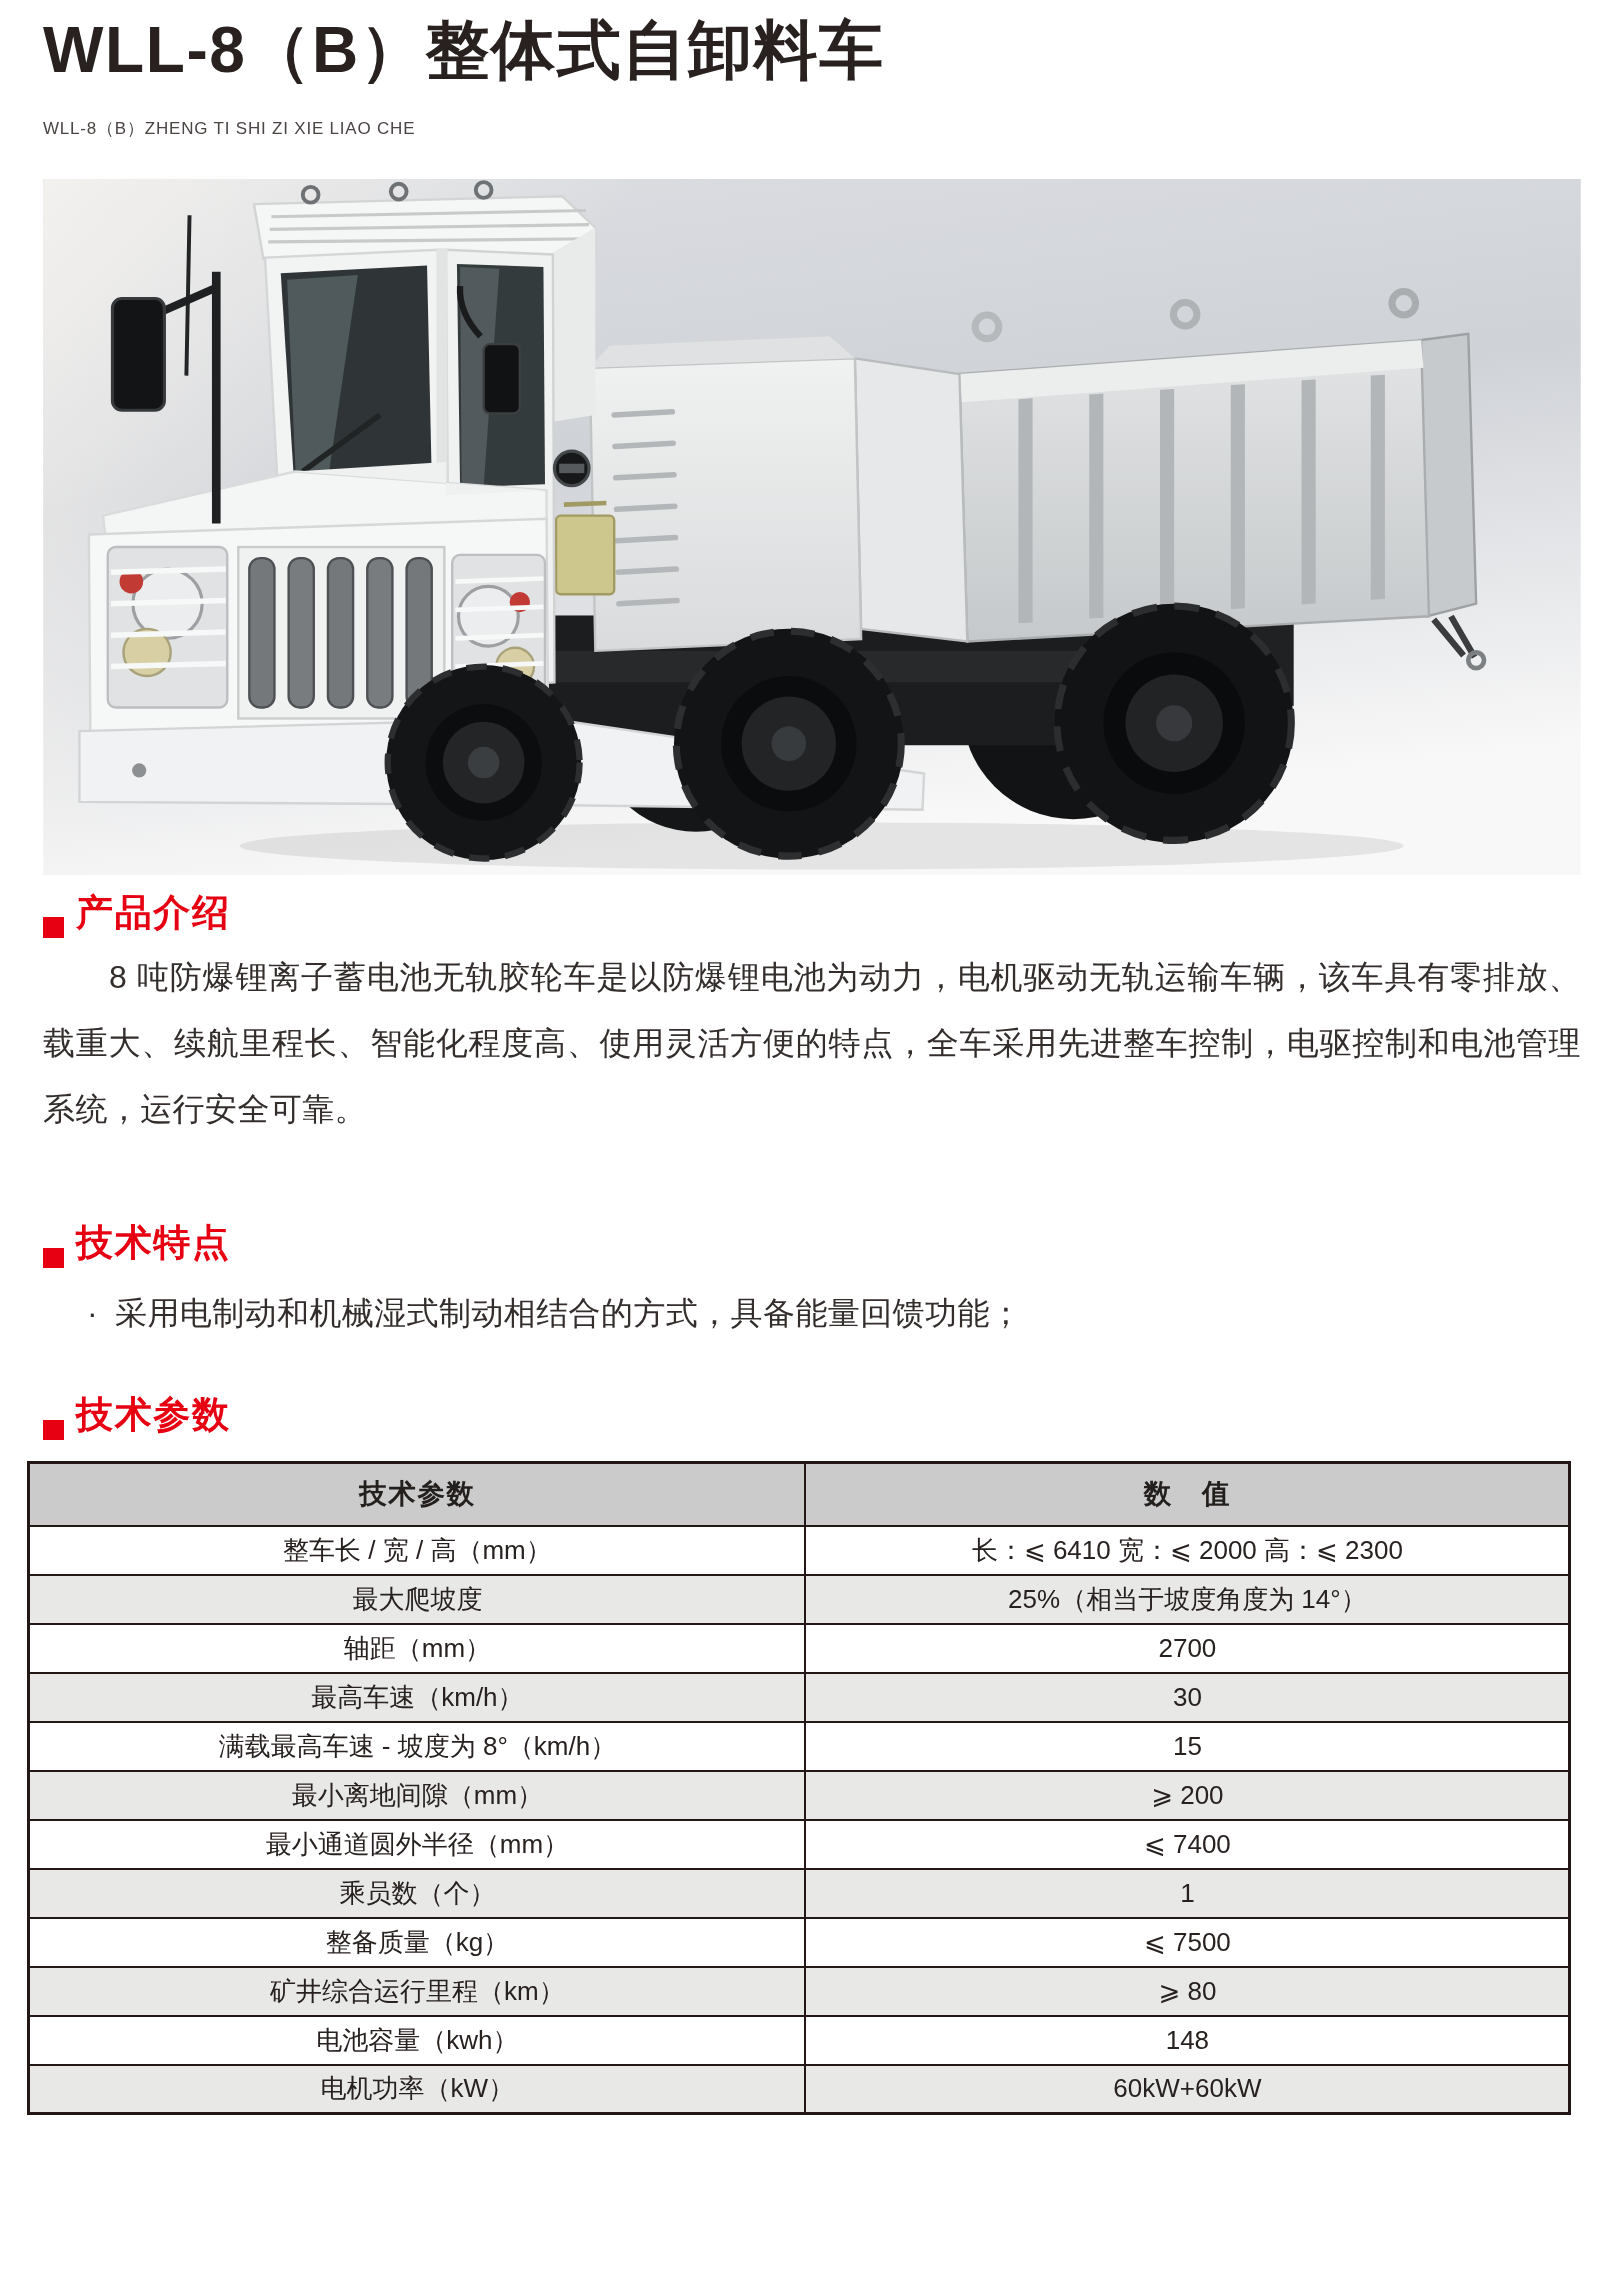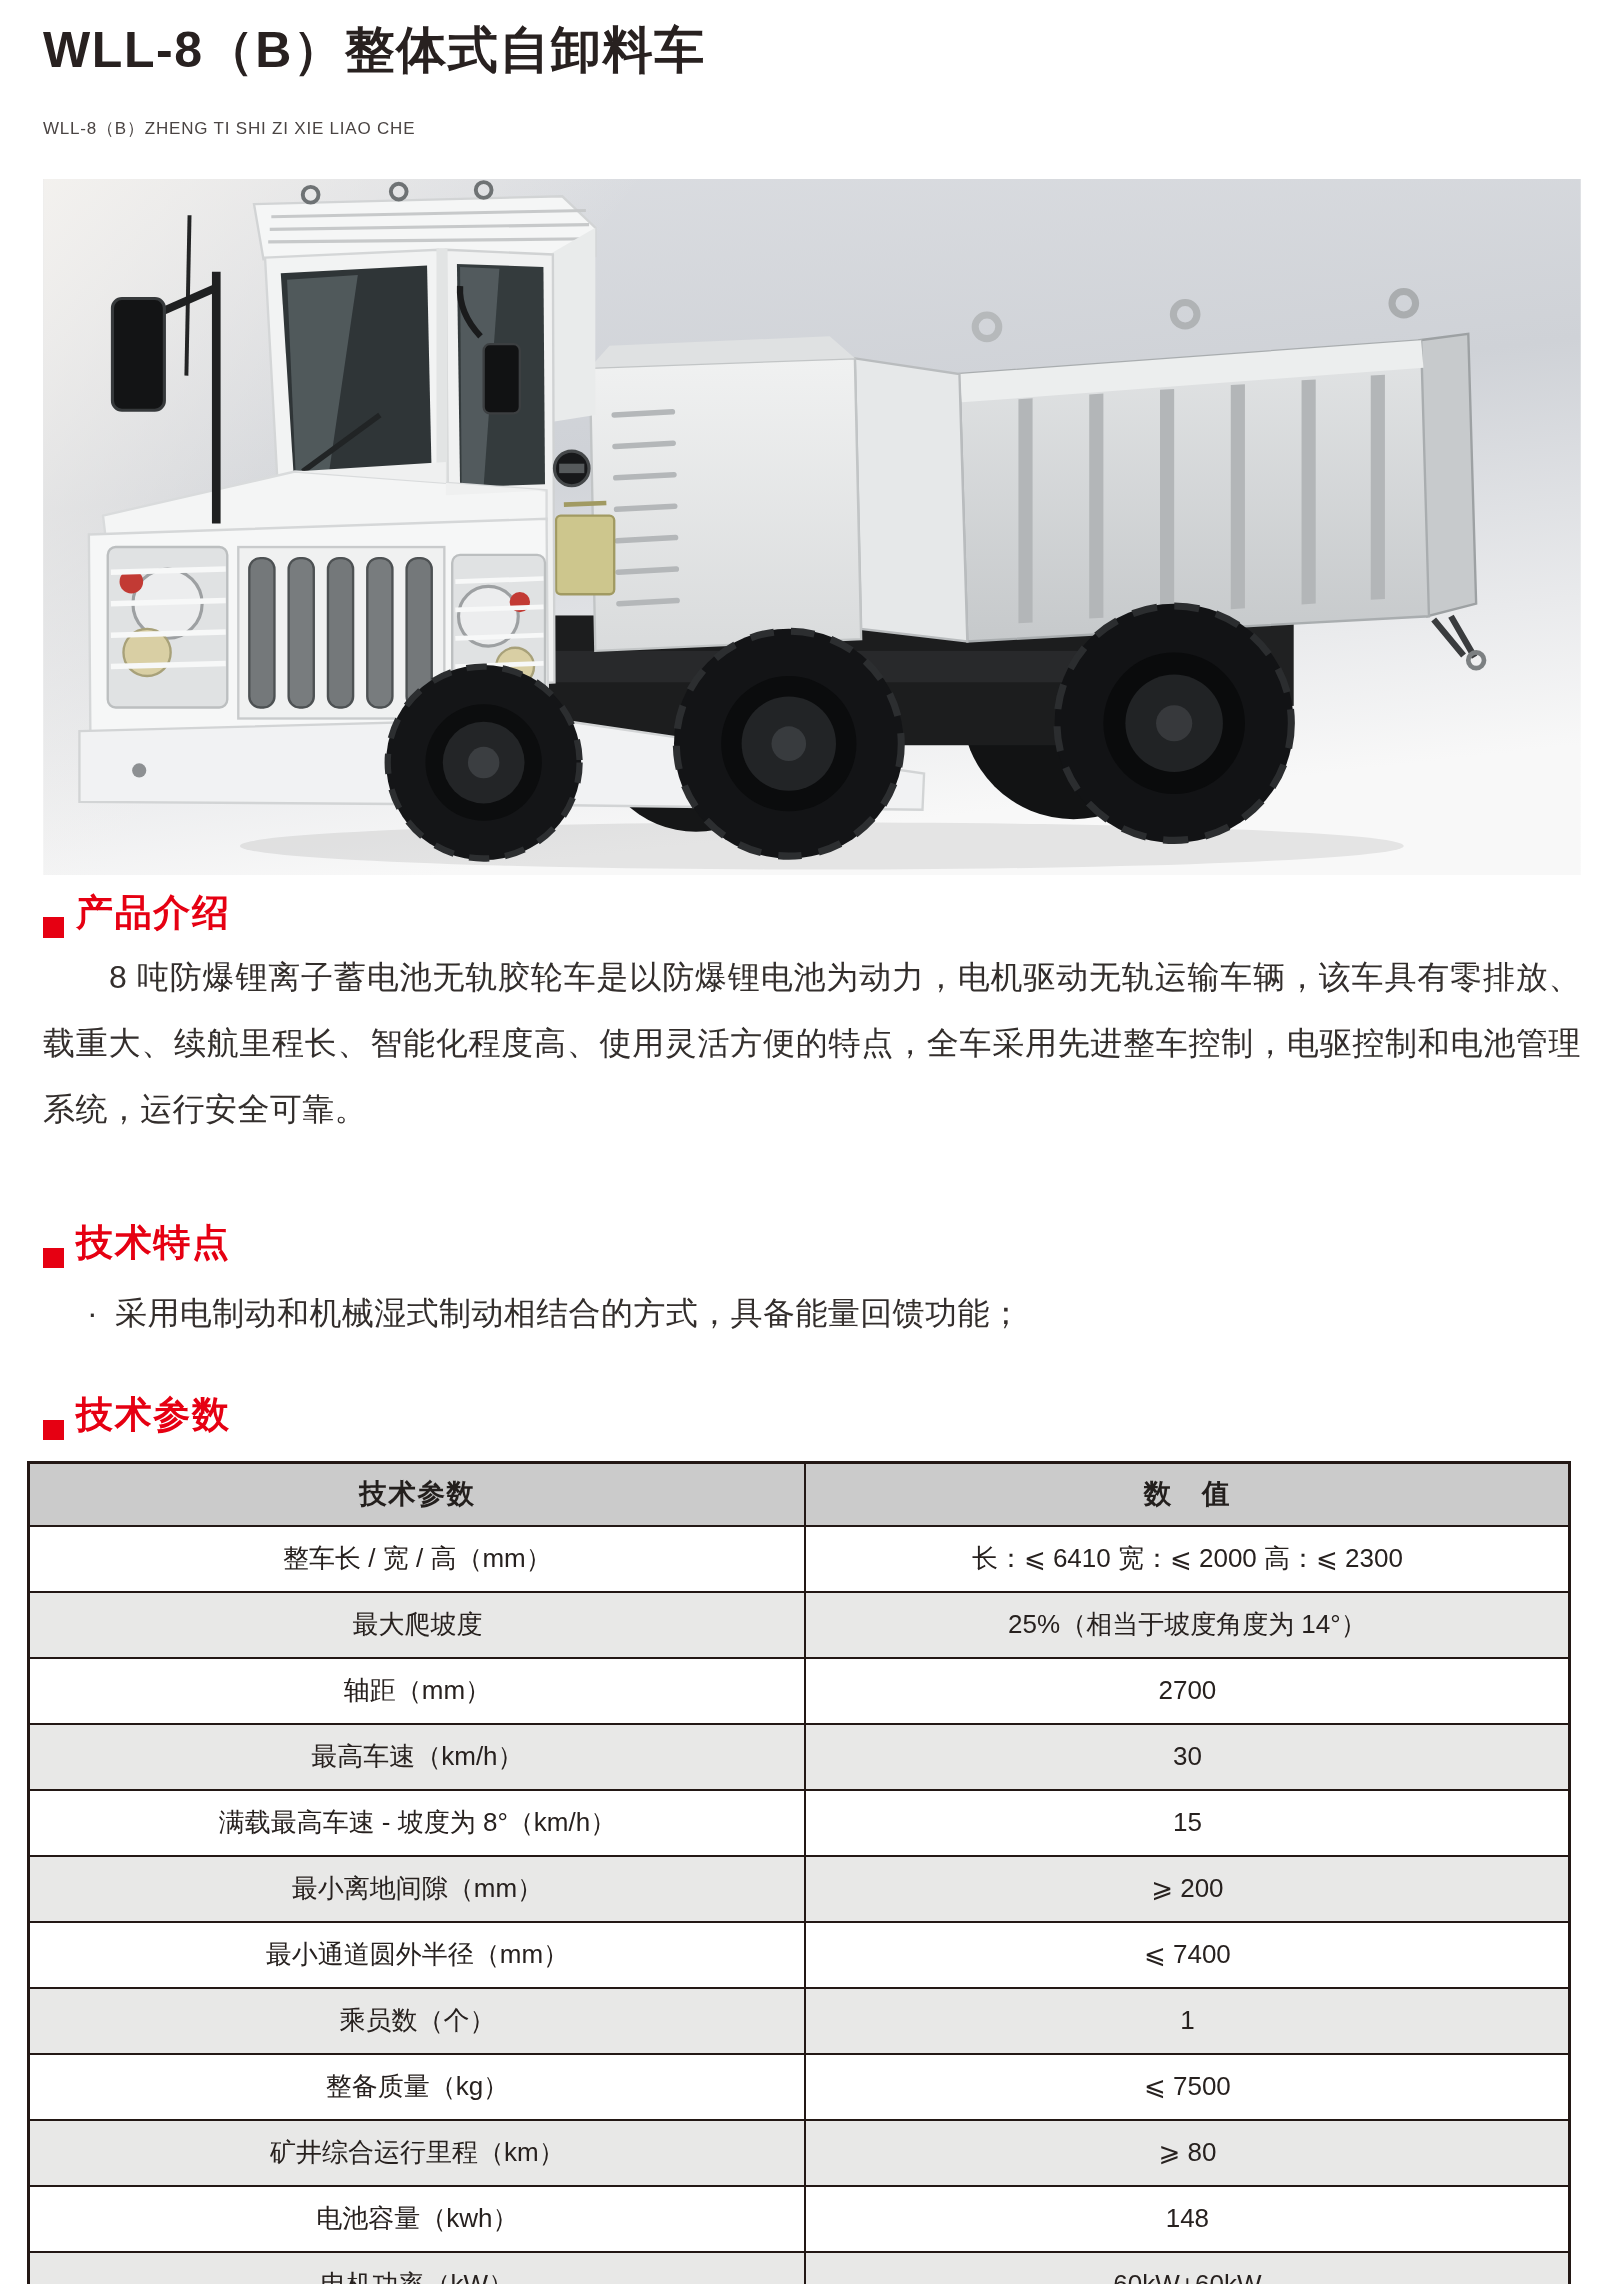--- a/index.html
+++ b/index.html
@@ -14,21 +14,21 @@
     width: 1623px;
     height: 2284px;
     background: #ffffff;
     overflow: hidden;
     box-sizing: border-box;
     padding: 20.5px 42px 0 43px;
   }
   
   .doc-title {
     margin: 0;
-    font-size: 50px;
+    font-size: 64px;
     line-height: 58px;
     font-weight: bold;
     letter-spacing: 1.6px;
     color: #282120;
   }
   .doc-subtitle {
     margin: 36px 0 0 0;
     font-size: 17px;
     line-height: 28px;
     letter-spacing: 0.8px;
@@ -106,21 +106,21 @@
   }
   .spec-table th {
     height: 63px;
     font-size: 27.5px;
     font-weight: bold;
     background: var(--th-bg, #cbcbcb);
     color: #231f1d;
     letter-spacing: 1.6px;
   }
   .spec-table td {
-    height: 66px;
+    height: 49px;
     font-size: 26px;
     color: #27211f;
     background: #ffffff;
   }
   .spec-table tr.alt td { background: var(--alt-bg, #e8e8e7); }
   .spec-table { border: 3.9px solid var(--line, #231815); }
   .spec-table col.c1 { width: 50.4%; }
   .spec-table col.c2 { width: 49.6%; }
 </style>
 </head>

